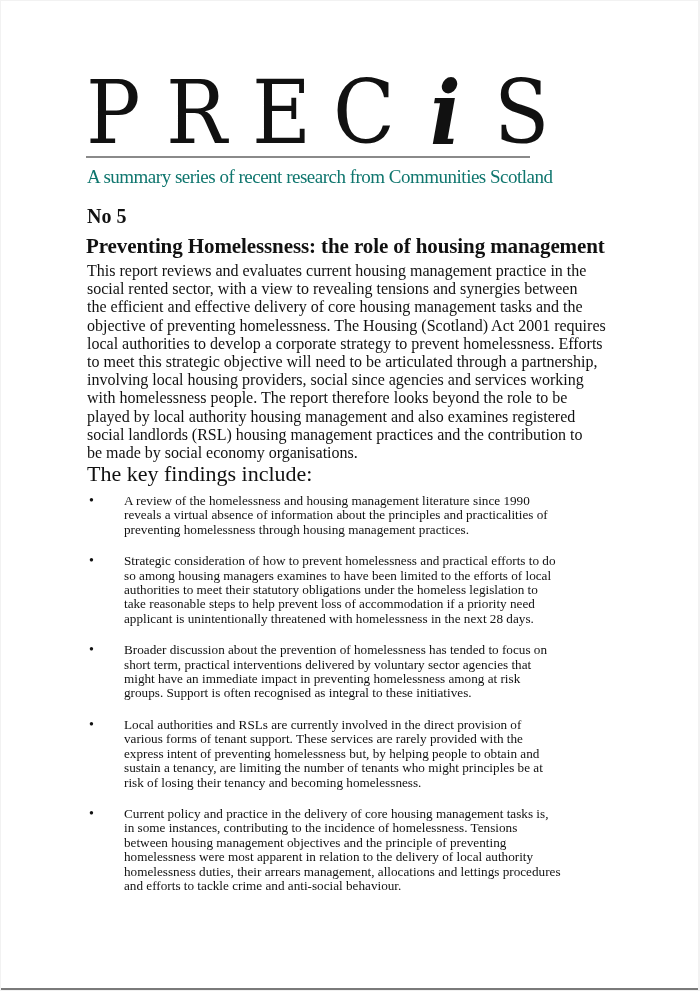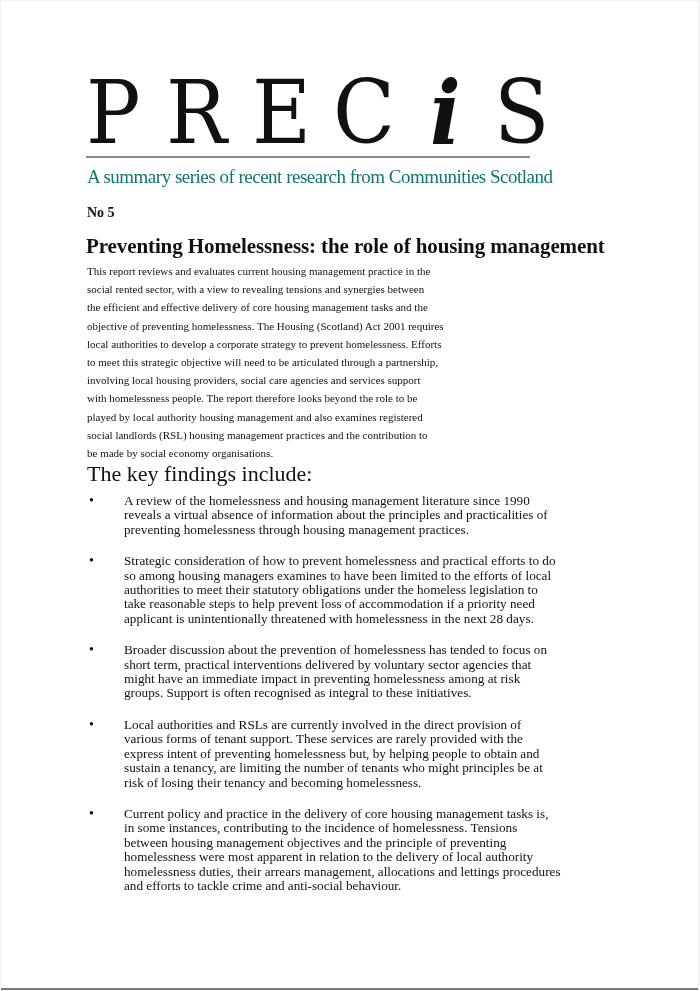--- a/index.html
+++ b/index.html
@@ -57,38 +57,38 @@
       top: 165px;
       font-size: 19px;
       letter-spacing: -0.5px;
       color: #0f766e;
       white-space: nowrap;
     }
     .issue {
       position: absolute;
       left: 86px;
       top: 204px;
-      font-size: 14px;
+      font-size: 20px;
       font-weight: bold;
     }
     .title {
       position: absolute;
       left: 85px;
       top: 233px;
       font-size: 21px;
       font-weight: bold;
       white-space: nowrap;
       letter-spacing: -0.1px;
     }
     .intro {
       position: absolute;
       left: 86px;
       top: 261px;
       width: 540px;
-      font-size: 11px;
+      font-size: 16px;
       line-height: 18.2px;
     }
     .intro .line { display: block; white-space: nowrap; }
     .findings-label {
       position: absolute;
       left: 86px;
       top: 460px;
       font-size: 22px;
     }
     .findings {
@@ -137,21 +137,21 @@
 
   <h1 class="title" style="margin:0;">Preventing Homelessness: the role of housing management</h1>
 
   <div class="intro">
     <span class="line">This report reviews and evaluates current housing management practice in the</span>
     <span class="line">social rented sector, with a view to revealing tensions and synergies between</span>
     <span class="line">the efficient and effective delivery of core housing management tasks and the</span>
     <span class="line">objective of preventing homelessness. The Housing (Scotland) Act 2001 requires</span>
     <span class="line">local authorities to develop a corporate strategy to prevent homelessness. Efforts</span>
     <span class="line">to meet this strategic objective will need to be articulated through a partnership,</span>
-    <span class="line">involving local housing providers, social care agencies and services support</span>
+    <span class="line">involving local housing providers, social since agencies and services working</span>
     <span class="line">with homelessness people. The report therefore looks beyond the role to be</span>
     <span class="line">played by local authority housing management and also examines registered</span>
     <span class="line">social landlords (RSL) housing management practices and the contribution to</span>
     <span class="line">be made by social economy organisations.</span>
   </div>
 
   <div class="findings-label">The key findings include:</div>
 
   <ul class="findings">
     <li class="finding">

